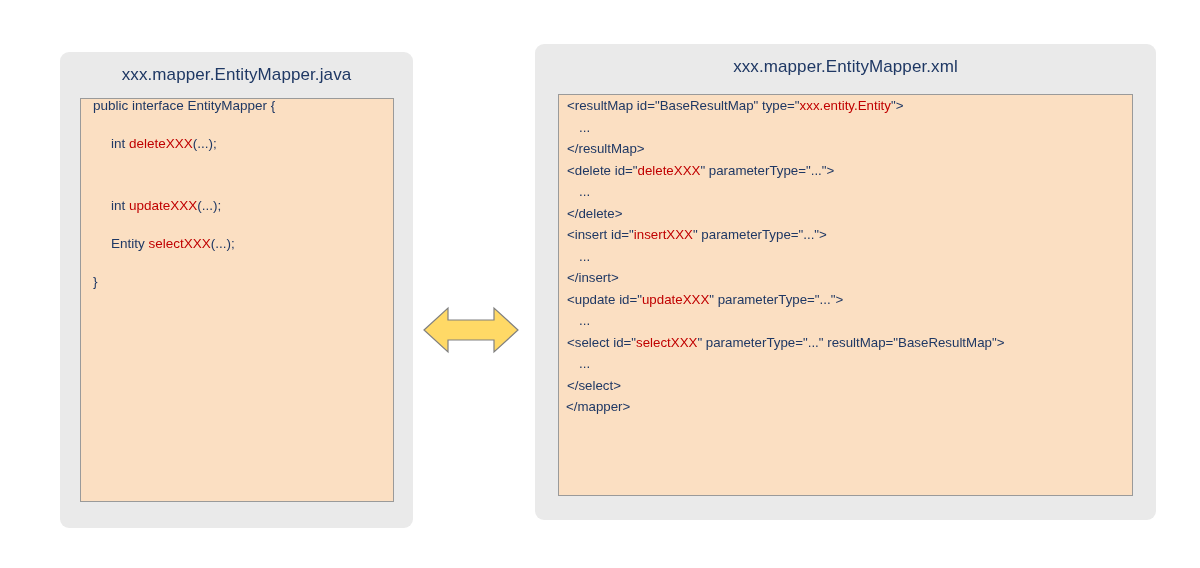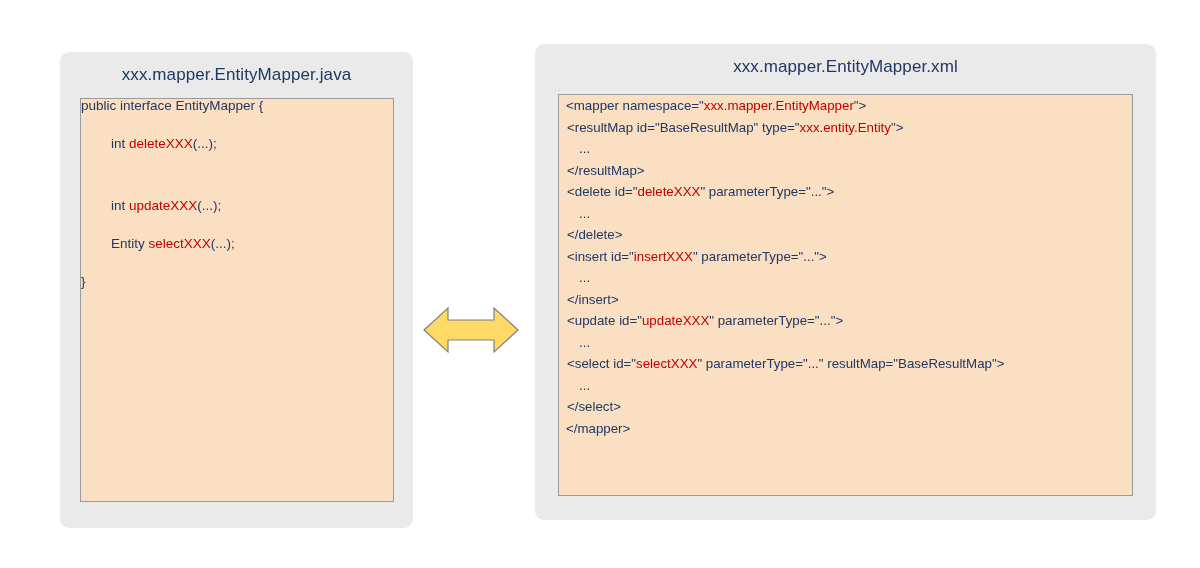--- a/index.html
+++ b/index.html
@@ -50,20 +50,21 @@
   .code-line {
     white-space: pre;
     color: #1f3864;
     font-family: "Liberation Sans", sans-serif;
   }
 
   
   #code-java .code-line {
     font-size: 13.5px;
     line-height: 14px;
+    padding-left: 12px;
   }
   #code-java .spacer { height: 24px; }
 
   
   #code-xml .code-line {
     font-size: 13.3px;
     line-height: 21.5px;
     padding-left: 7px;
   }
 
@@ -105,21 +106,20 @@
 
 <div id="arrow">
   <svg width="98" height="48" viewBox="0 0 98 48" xmlns="http://www.w3.org/2000/svg">
     <polygon points="2,24 26,2 26,14 72,14 72,2 96,24 72,46 72,34 26,34 26,46" fill="#ffd966" stroke="#808080" stroke-width="1.2" stroke-linejoin="miter"></polygon>
   </svg>
 </div>
 
 <div class="panel" id="panel-xml">
   <div class="panel-title">xxx.mapper.EntityMapper.xml</div>
   <div class="code-box" id="code-xml">
-      <div class="code-line"><span class="kw">&lt;mapper namespace="</span><span class="val">xxx.mapper.EntityMapper</span><span class="kw">"&gt;</span></div>
       <div class="code-line ind1"><span class="kw">&lt;resultMap id="BaseResultMap" type="</span><span class="val">xxx.entity.Entity</span><span class="kw">"&gt;</span></div>
       <div class="code-line ind2"><span class="kw">...</span></div>
       <div class="code-line ind1"><span class="kw">&lt;/resultMap&gt;</span></div>
       <div class="code-line ind1"><span class="kw">&lt;delete id="</span><span class="val">deleteXXX</span><span class="kw">" parameterType="..."&gt;</span></div>
       <div class="code-line ind2"><span class="kw">...</span></div>
       <div class="code-line ind1"><span class="kw">&lt;/delete&gt;</span></div>
       <div class="code-line ind1"><span class="kw">&lt;insert id="</span><span class="val">insertXXX</span><span class="kw">" parameterType="..."&gt;</span></div>
       <div class="code-line ind2"><span class="kw">...</span></div>
       <div class="code-line ind1"><span class="kw">&lt;/insert&gt;</span></div>
       <div class="code-line ind1"><span class="kw">&lt;update id="</span><span class="val">updateXXX</span><span class="kw">" parameterType="..."&gt;</span></div>

